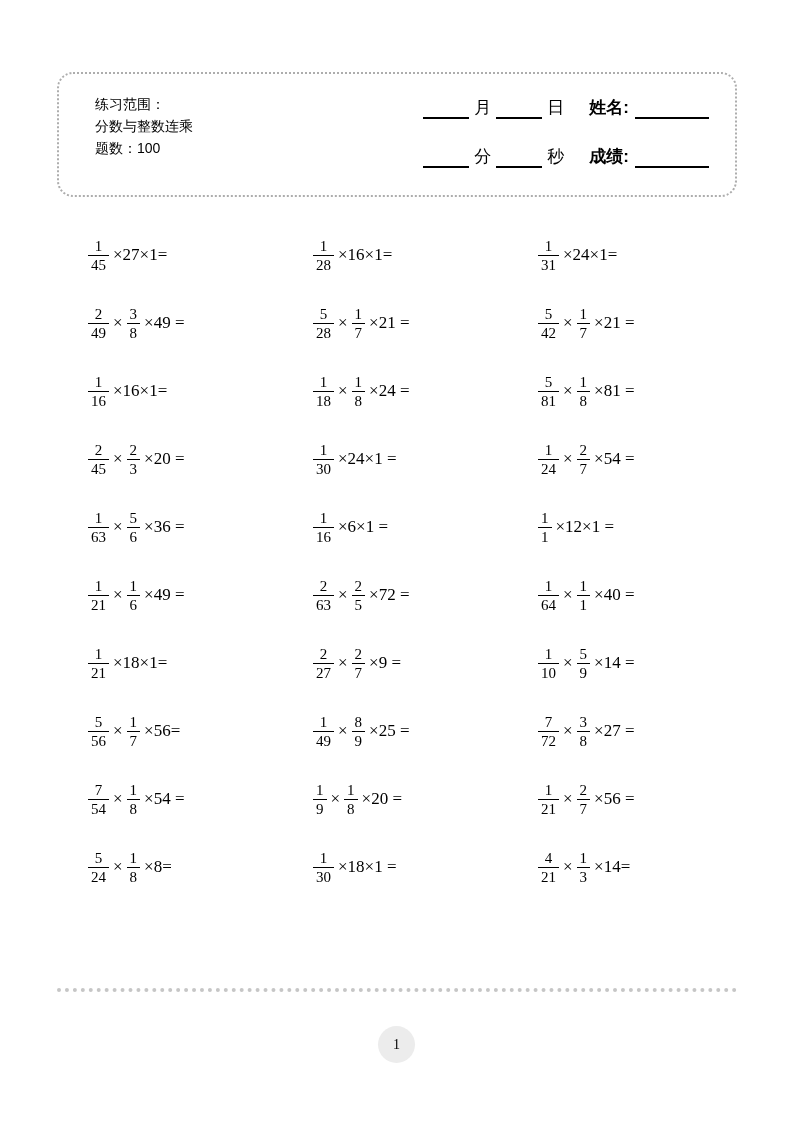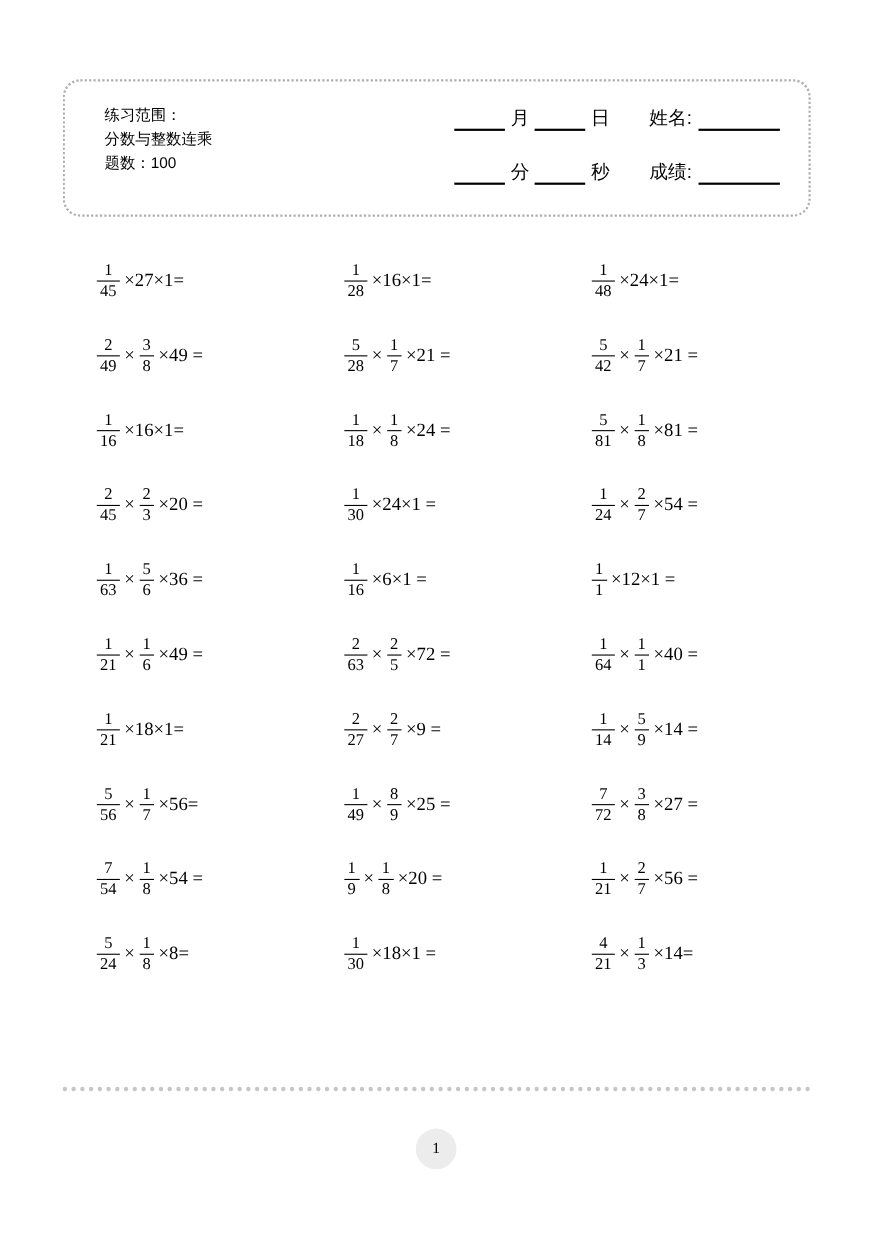--- a/index.html
+++ b/index.html
@@ -22,21 +22,21 @@
     position: absolute; right: 26px; top: 22px;
     display: flex; flex-direction: column; gap: 26px;
     font-size: 17px; font-family: "Liberation Sans", sans-serif;
   }
   .header-row { display: flex; align-items: flex-end; white-space: nowrap; }
   .blank {
     display: inline-block; width: 46px; height: 1.05em;
     border-bottom: 2px solid #000; margin: 0 5px;
   }
   .blank.long { width: 74px; margin-left: 6px; margin-right: 0; }
-  .label-gap { margin-left: 36px; }
+  .label-gap { margin-left: 25px; font-weight: bold; }
   .problems {
     position: absolute; left: 85px; top: 221px; width: 660px;
     display: grid; grid-template-columns: 225px 225px 210px;
     grid-auto-rows: 68px; align-items: center;
   }
   .problem { display: flex; align-items: center; white-space: nowrap; font-size: 17px; }
   .frac {
     display: inline-flex; flex-direction: column; align-items: center;
     margin: 0 3px; font-size: 15px; line-height: 1.2;
   }
@@ -97,21 +97,21 @@
       <div class="problem">
         <span class="frac">
           <span class="num">1</span>
           <span class="den">28</span>
         </span>
         <span class="op">×16×1=</span>
       </div>
       <div class="problem">
         <span class="frac">
           <span class="num">1</span>
-          <span class="den">48</span>
+          <span class="den">31</span>
         </span>
         <span class="op">×24×1=</span>
       </div>
       <div class="problem">
         <span class="frac">
           <span class="num">2</span>
           <span class="den">49</span>
         </span>
         <span class="op">×</span>
         <span class="frac">
@@ -283,21 +283,21 @@
         <span class="op">×</span>
         <span class="frac">
           <span class="num">2</span>
           <span class="den">7</span>
         </span>
         <span class="op">×9 =</span>
       </div>
       <div class="problem">
         <span class="frac">
           <span class="num">1</span>
-          <span class="den">14</span>
+          <span class="den">10</span>
         </span>
         <span class="op">×</span>
         <span class="frac">
           <span class="num">5</span>
           <span class="den">9</span>
         </span>
         <span class="op">×14 =</span>
       </div>
       <div class="problem">
         <span class="frac">

